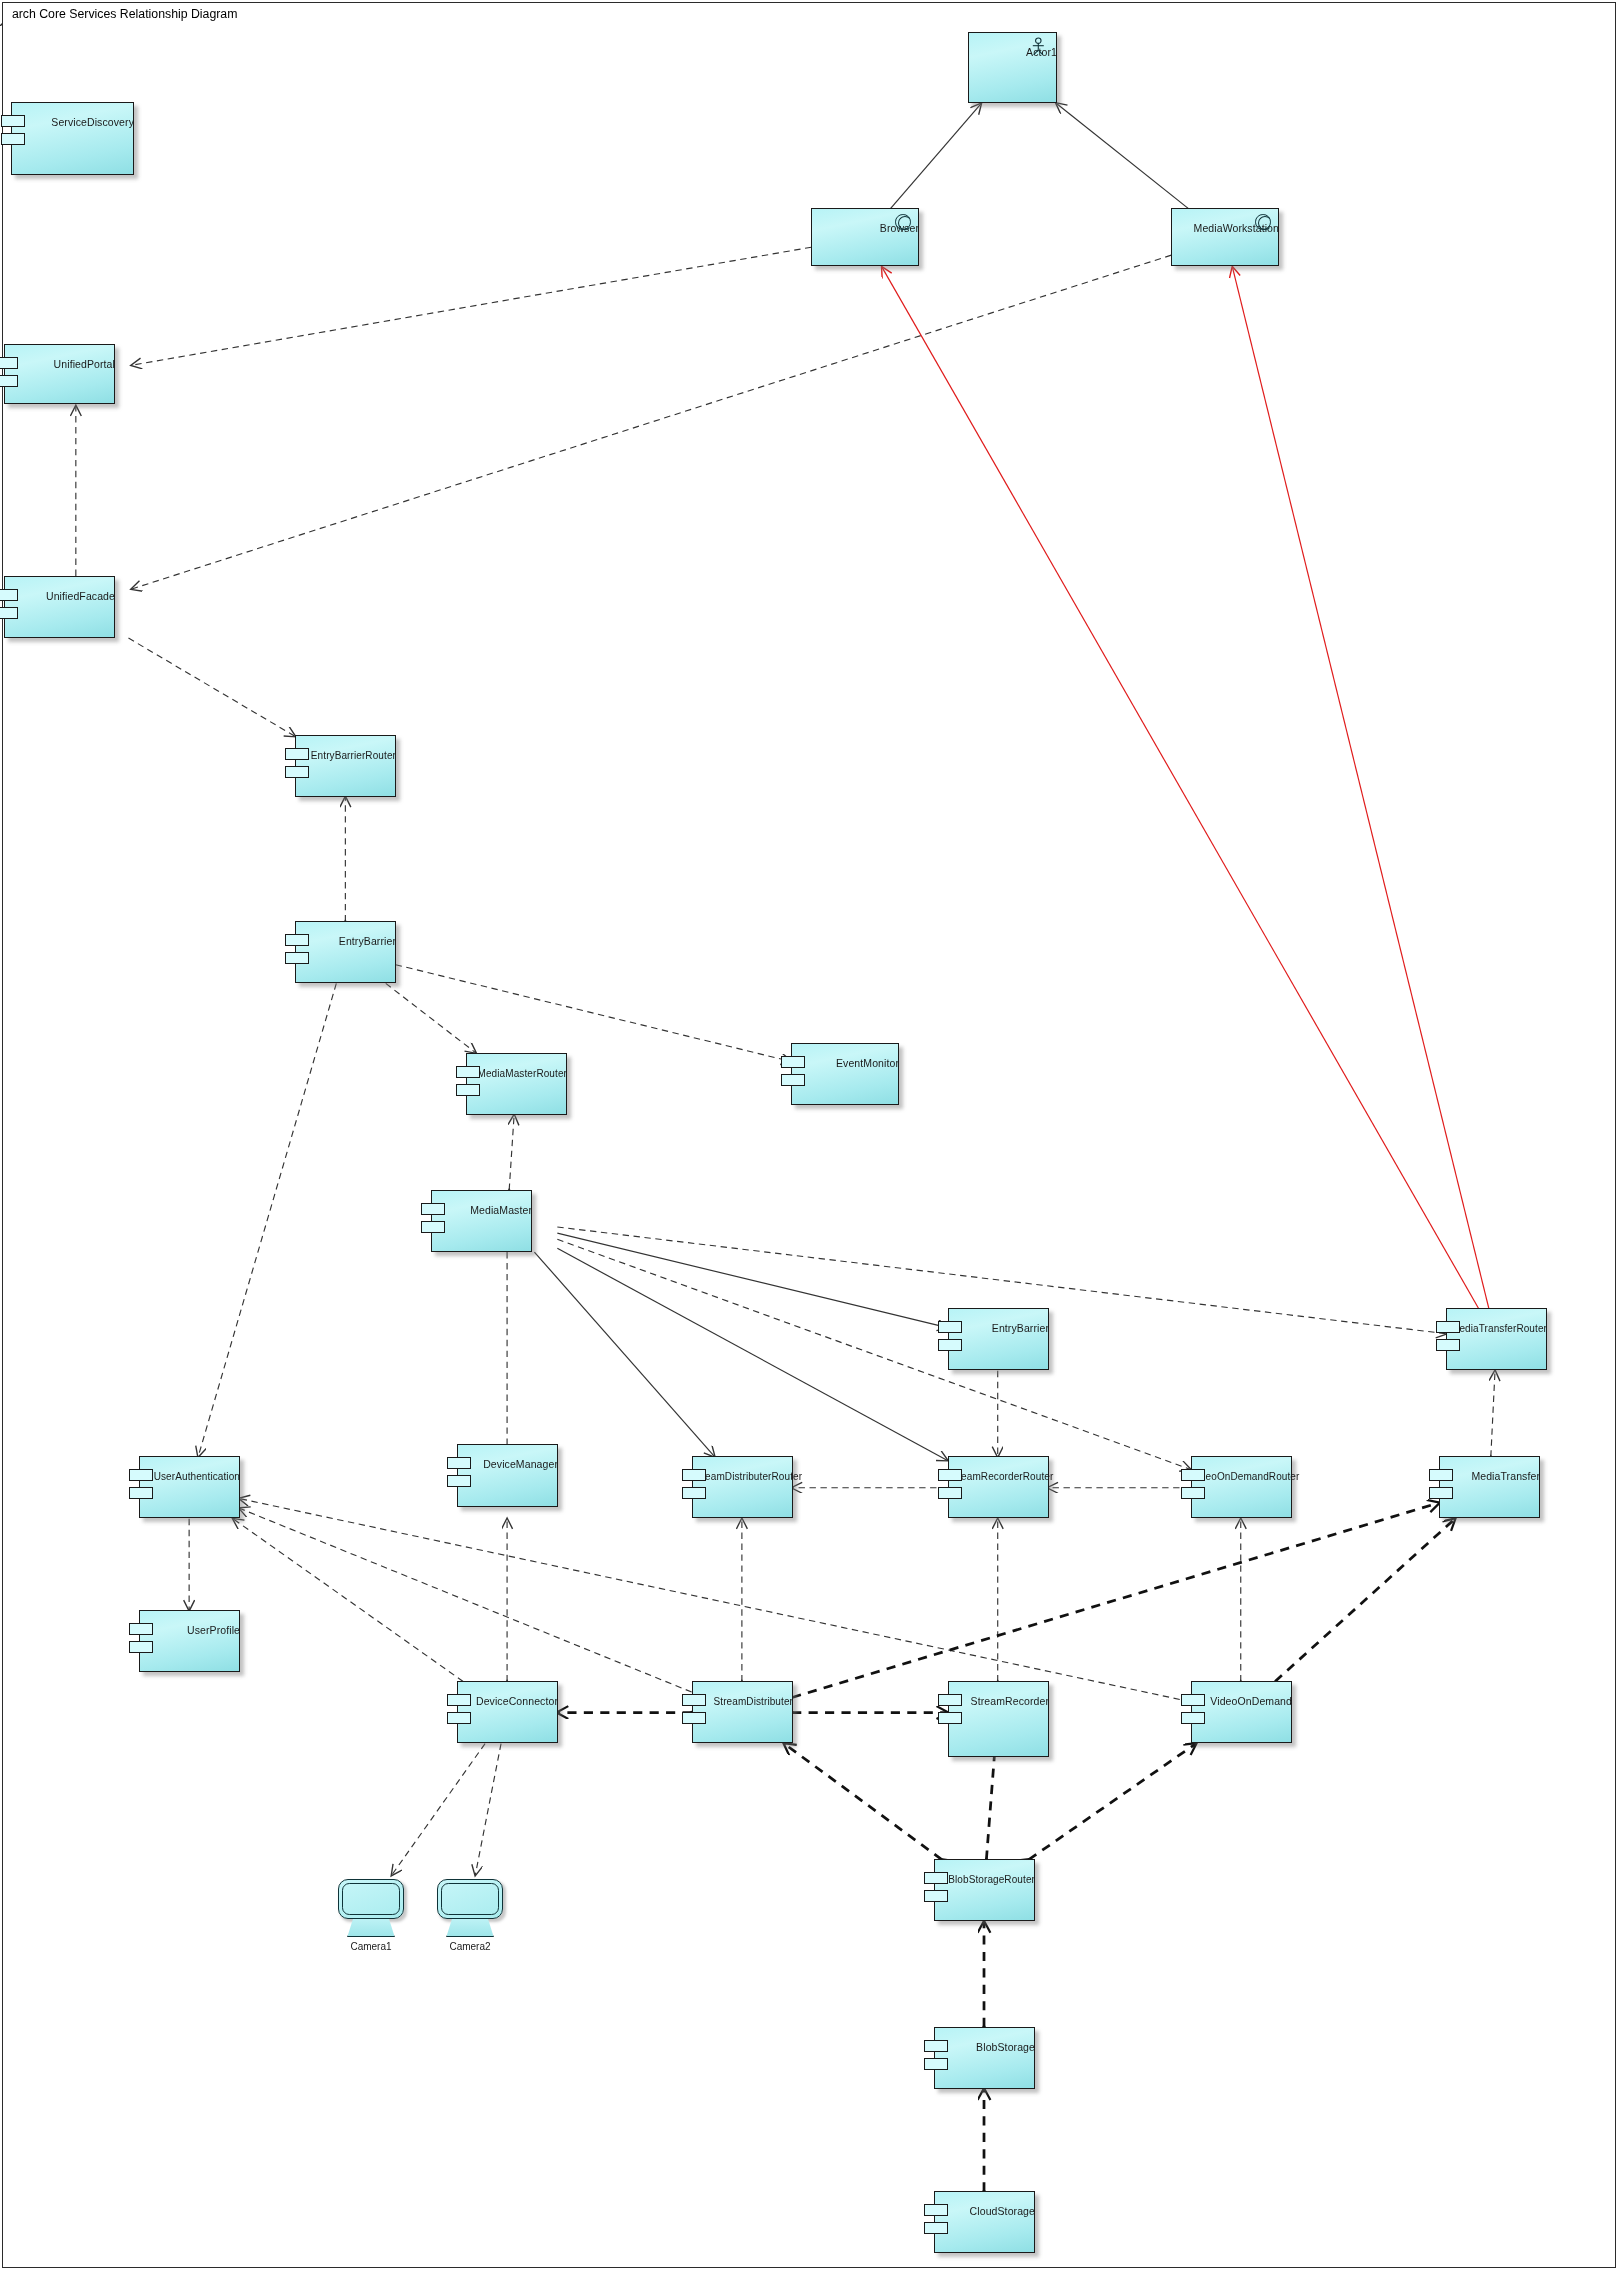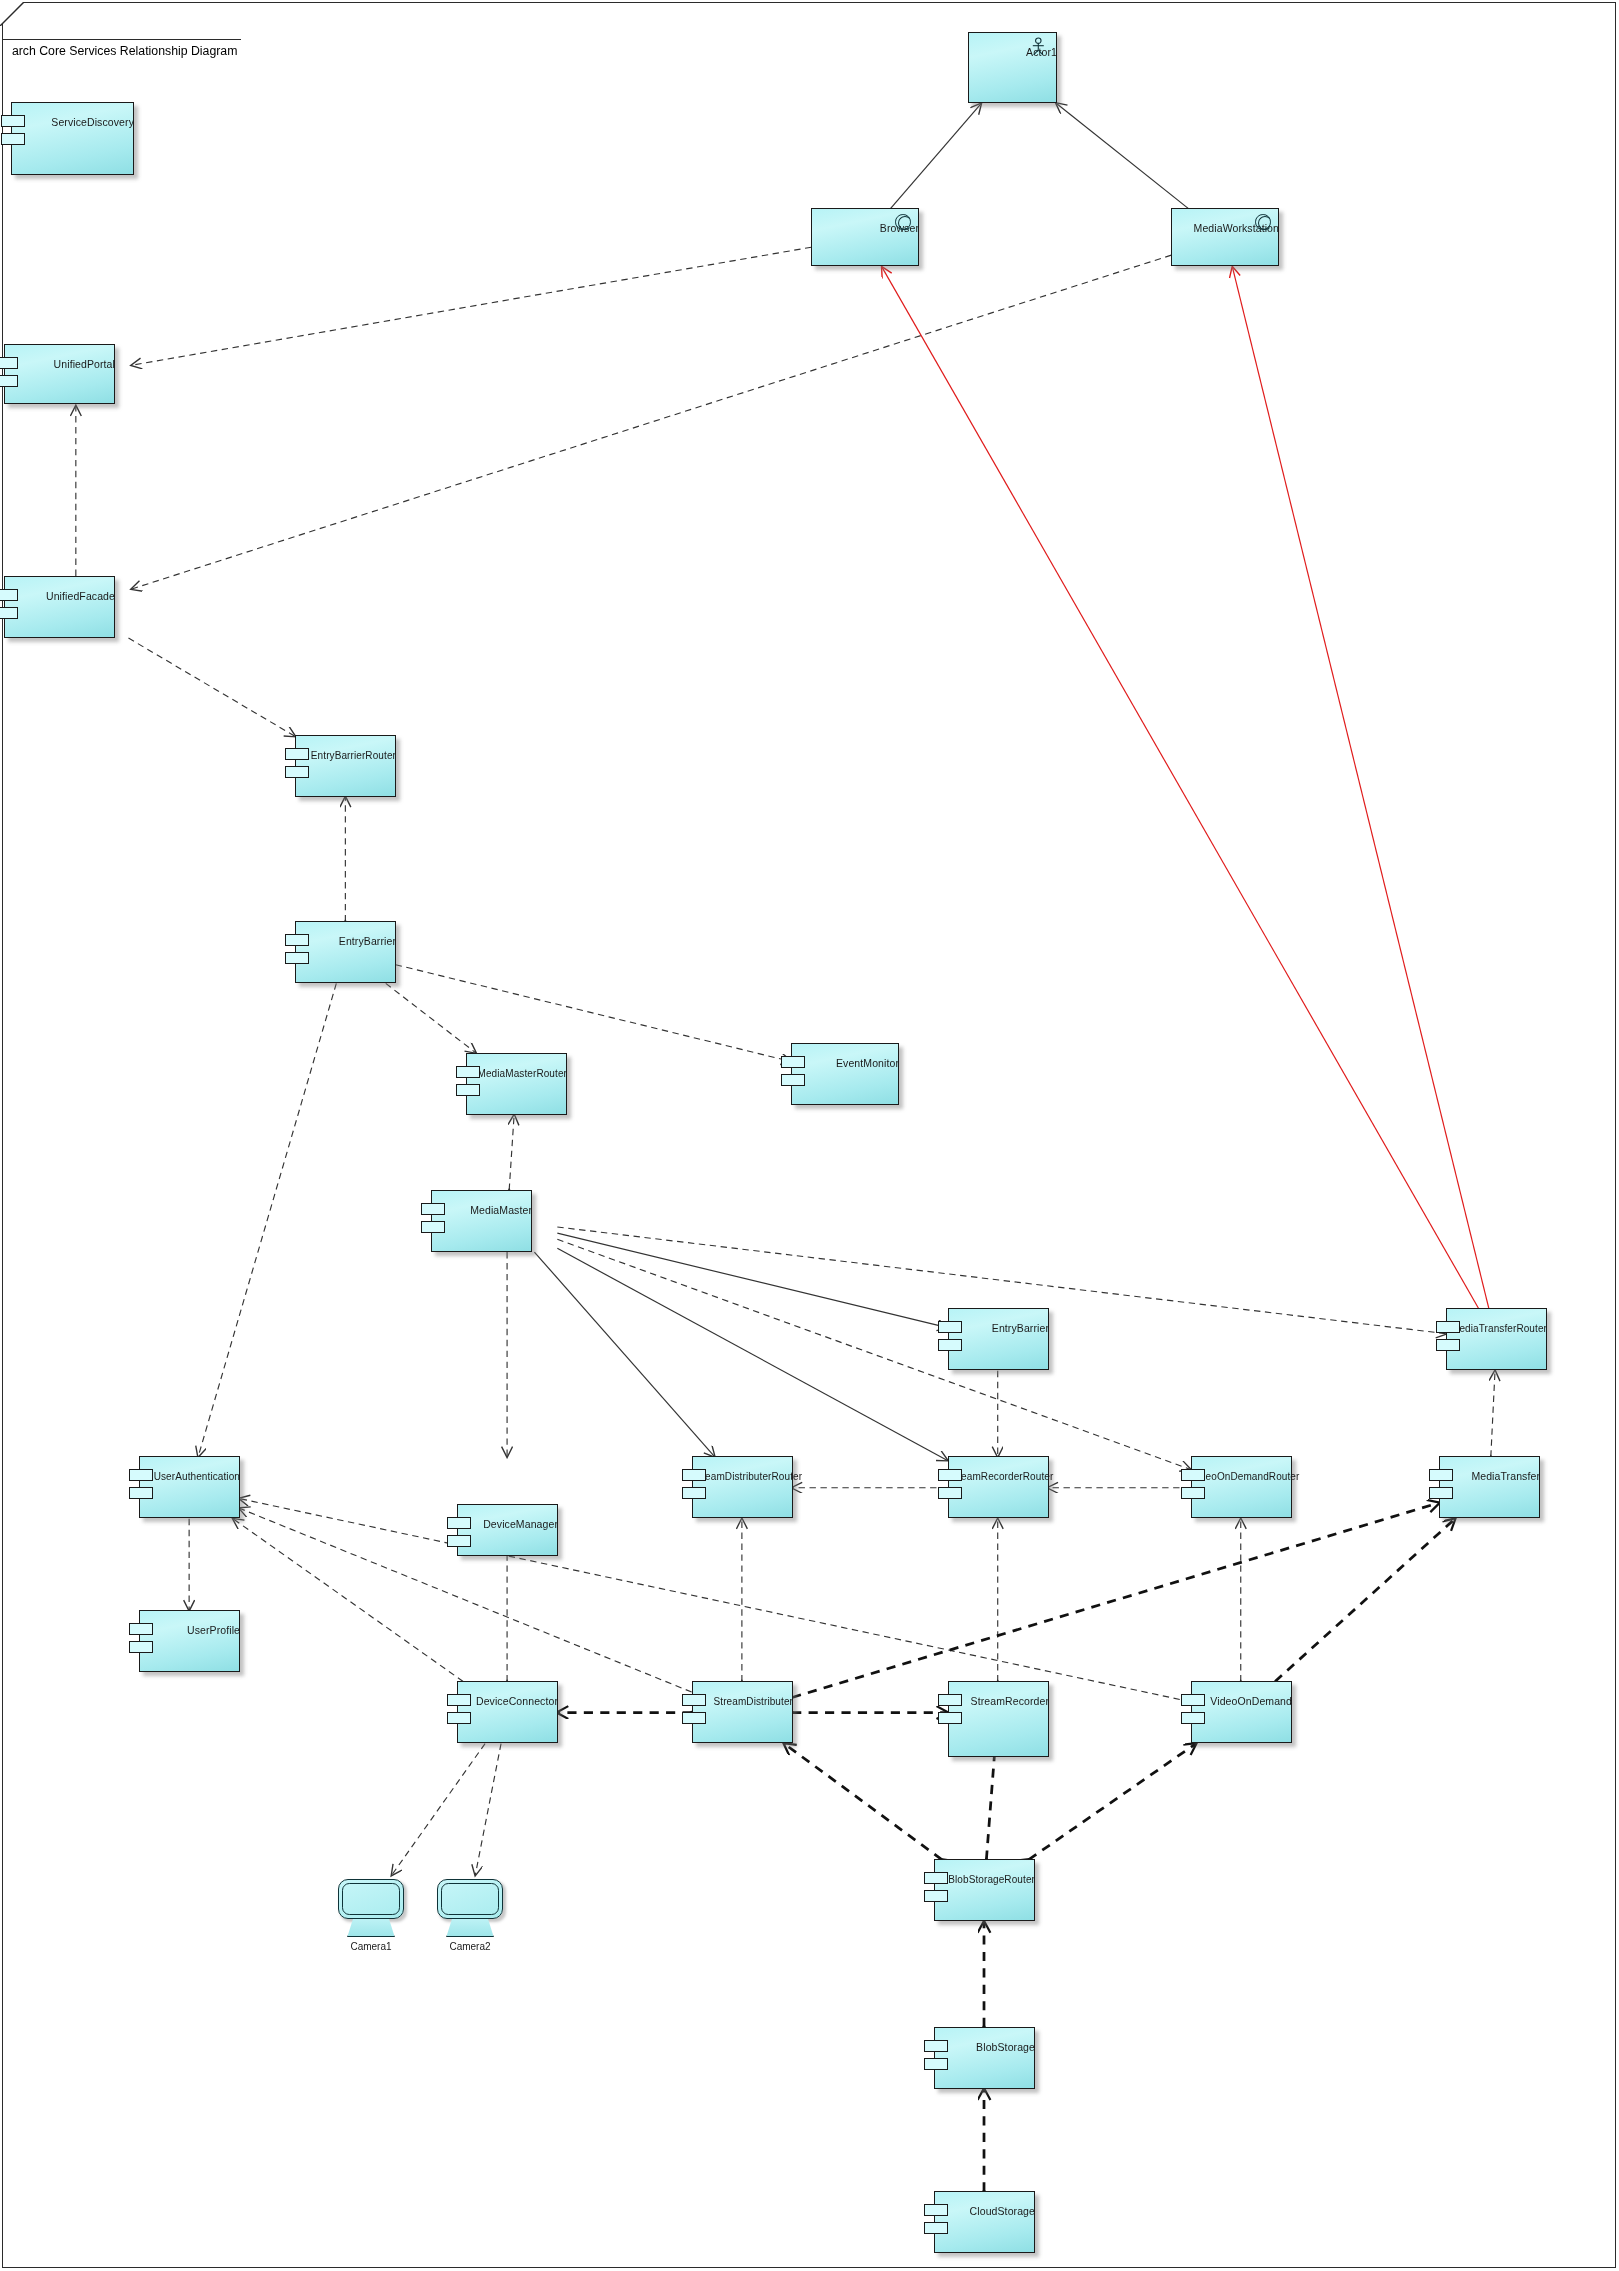--- a/index.html
+++ b/index.html
@@ -23,21 +23,20 @@
     display:flex;align-items:center;
     padding:0 3.7px 0 9.1px;
     font-size:12.3px;
     color:#000;
     white-space:nowrap;
     background:#fff;
     border-left:1.4px solid #2b2b2b;
     border-top:1.4px solid #2b2b2b;
     box-sizing:border-box;
     z-index:6;
-    margin-top:37px;
   }
   #title-tab-slant{
     position:absolute;top:1.8px;
     height:24px;width:24px;
     z-index:6;
   }
   svg#edges{position:absolute;left:0;top:0;width:1619px;height:2272px;}
 
   .node{position:absolute;box-sizing:border-box;z-index:3;}
   .comp-box{
@@ -271,21 +270,21 @@
         <div class="lug a"></div>
         <div class="lug b"></div>
         <div class="comp-label tight">MediaTransferRouter</div>
       </div>
       <div class="node" style="left: 139px; top: 1456px; width: 101px; height: 62px;">
         <div class="comp-box"></div>
         <div class="lug a"></div>
         <div class="lug b"></div>
         <div class="comp-label tight">UserAuthentication</div>
       </div>
-      <div class="node" style="left: 457px; top: 1504px; width: 101px; height: 52px;">
+      <div class="node" style="left: 457px; top: 1444px; width: 101px; height: 63px;">
         <div class="comp-box"></div>
         <div class="lug a"></div>
         <div class="lug b"></div>
         <div class="comp-label">DeviceManager</div>
       </div>
       <div class="node" style="left: 692px; top: 1456px; width: 101px; height: 62px;">
         <div class="comp-box"></div>
         <div class="lug a"></div>
         <div class="lug b"></div>
         <div class="comp-label tight">StreamDistributerRouter</div>

